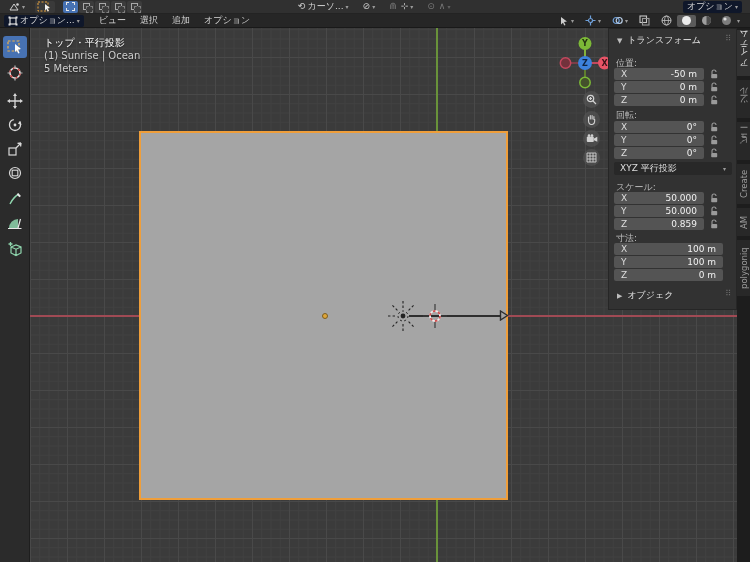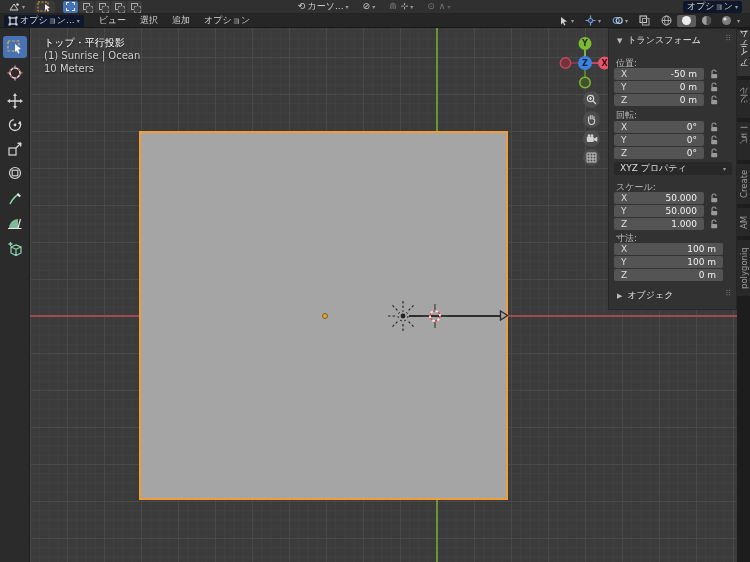--- a/index.html
+++ b/index.html
@@ -306,21 +306,21 @@
 
   <svg class="abs" style="left:392px;top:275px" width="26" height="26" viewBox="0 0 26 26">
     <path d="M13 1 L13 7.5 M13 18.5 L13 25 M1 13 L7.5 13 M18.5 13 L25 13" stroke="#3c3c3c" stroke-width="1.2"></path>
     <circle cx="13" cy="13" r="5" fill="none" stroke="#f0eeee" stroke-width="1.8"></circle>
     <circle cx="13" cy="13" r="5" fill="none" stroke="#d05050" stroke-width="1.8" stroke-dasharray="2.6 2.6"></circle>
   </svg>
 
   <div class="hud-text">
     <div>トップ・平行投影</div>
     <div class="sub">(1) Sunrise | Ocean</div>
-    <div class="sub">10 Meters</div>
+    <div class="sub">5 Meters</div>
   </div>
 
   <svg class="abs" style="left:528px;top:8px" width="54" height="56" viewBox="0 0 54 56">
     <path d="M27 27 L27 10" stroke="#84b23d" stroke-width="2"></path>
     <path d="M27 27 L44 27" stroke="#c4485e" stroke-width="2"></path>
     <path d="M27 27 L10 27" stroke="#7d3c47" stroke-width="2"></path>
     <path d="M27 27 L27 44" stroke="#5f7d2f" stroke-width="2"></path>
     <circle cx="27" cy="7.5" r="6.5" fill="#7cb937"></circle>
     <text x="27" y="10.3" font-size="8" font-weight="bold" fill="#233012" text-anchor="middle">Y</text>
     <circle cx="46.5" cy="27" r="6.5" fill="#e85467"></circle>
@@ -434,21 +434,21 @@
     </div>
     <span class="lock">
         <svg width="9" height="10" viewBox="0 0 9 10">
           <path d="M2 5 L2 3 A2 2 0 0 1 6 3" fill="none" stroke="#9a9a9a" stroke-width="1.1"></path>
           <rect x="1.2" y="5" width="6" height="4.2" rx="0.8" fill="#9a9a9a"></rect>
         </svg>
       </span>
   </div>
 
   <div class="euler" style="top:133px">
-    <span>XYZ プロパティ</span>
+    <span>XYZ 平行投影</span>
     <span class="chev">▾</span>
   </div>
 
   <span class="plabel" style="top:152px">スケール:</span>
   <div class="frow" style="top:163px">
     <div class="field" style="width:90px">
       <span class="ax">X</span>
       <span>50.000</span>
     </div>
     <span class="lock">
@@ -466,21 +466,21 @@
     <span class="lock">
         <svg width="9" height="10" viewBox="0 0 9 10">
           <path d="M2 5 L2 3 A2 2 0 0 1 6 3" fill="none" stroke="#9a9a9a" stroke-width="1.1"></path>
           <rect x="1.2" y="5" width="6" height="4.2" rx="0.8" fill="#9a9a9a"></rect>
         </svg>
       </span>
   </div>
   <div class="frow" style="top:189px">
     <div class="field" style="width:90px">
       <span class="ax">Z</span>
-      <span>1.000</span>
+      <span>0.859</span>
     </div>
     <span class="lock">
         <svg width="9" height="10" viewBox="0 0 9 10">
           <path d="M2 5 L2 3 A2 2 0 0 1 6 3" fill="none" stroke="#9a9a9a" stroke-width="1.1"></path>
           <rect x="1.2" y="5" width="6" height="4.2" rx="0.8" fill="#9a9a9a"></rect>
         </svg>
       </span>
   </div>
 
   <span class="plabel" style="top:203px">寸法:</span>

